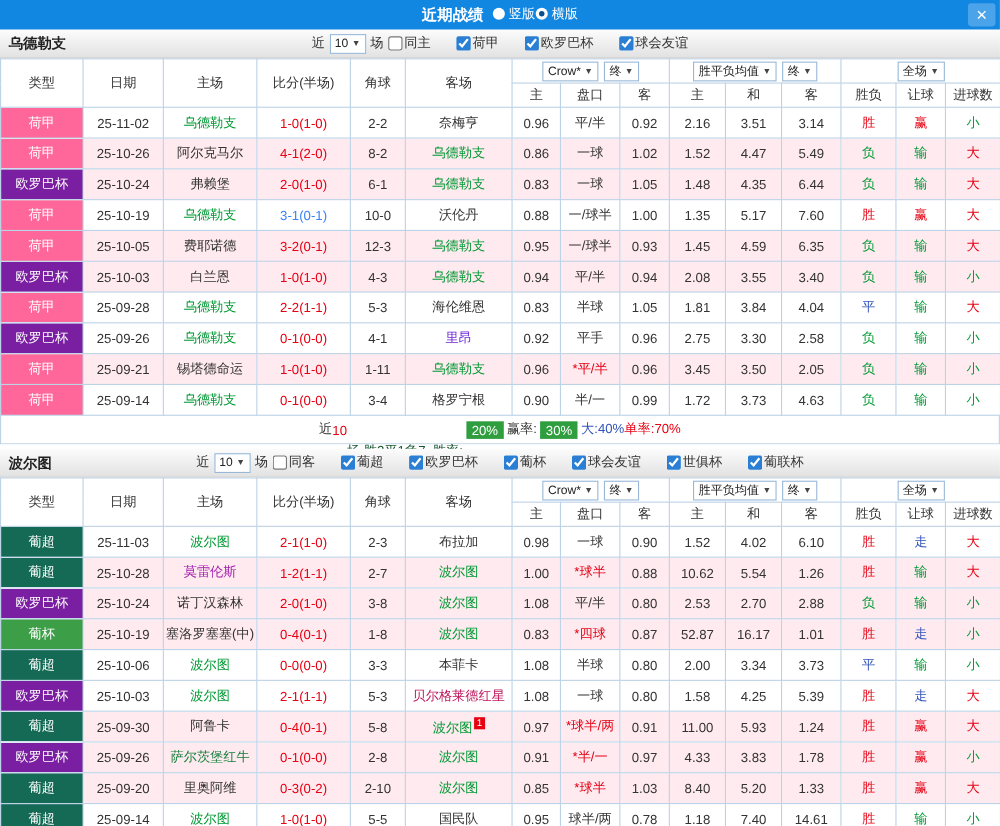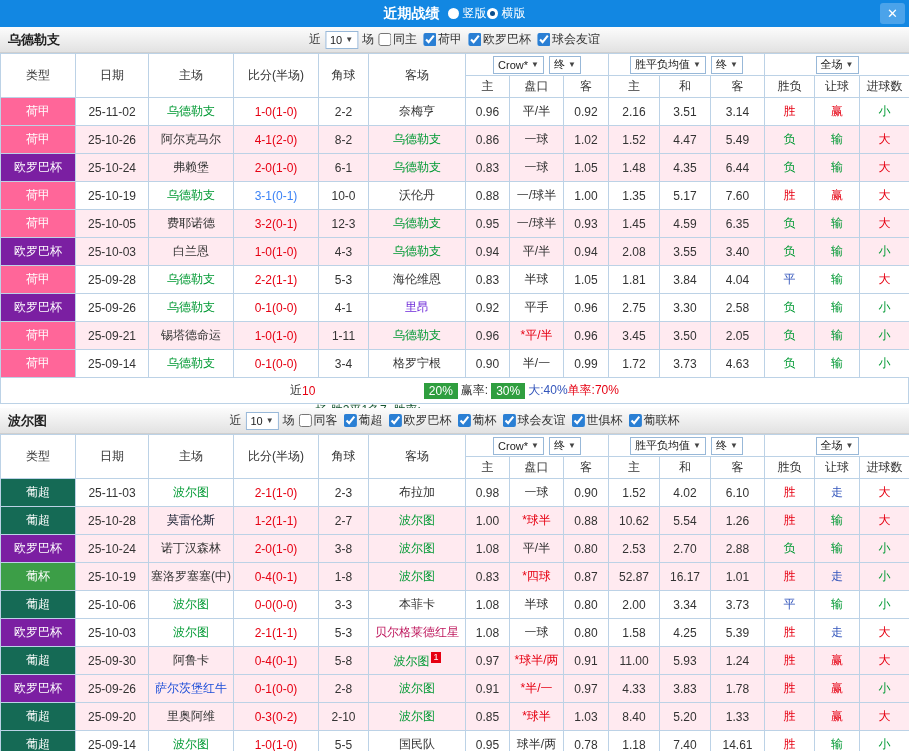--- a/index.html
+++ b/index.html
@@ -15,21 +15,21 @@
   .radio.sel::after { content: ""; position: absolute; left: 3px; top: 3px; width: 5px; height: 5px; border-radius: 50%; background: #0a4e8c; }
   .close-btn { position: absolute; right: 4px; top: 3px; width: 25px; height: 21px; background: #4ba3ea;
     border-radius: 3px; color: #fff; font-weight: bold; text-align: center; line-height: 21px; font-size: 13px; cursor: pointer; }
 
   
   .section-header { height: 26px; background: linear-gradient(#fcfcfc, #e2e2e2); border-bottom: 1px solid #cfcfcf;
     position: relative; display: flex; align-items: center; }
   .team-name { font-weight: bold; font-size: 13px; padding-left: 8px; color: #222; }
   .controls { position: absolute; left: 50%; transform: translateX(-50%); display: flex; align-items: center;
     gap: 4px; font-size: 12px; color: #333; white-space: nowrap; }
-  .filters { display: inline-flex; align-items: center; gap: 6px; }
+  .filters { display: inline-flex; align-items: center; gap: 23px; }
   .filters label { display: inline-flex; align-items: center; gap: 2px; cursor: pointer; }
   .filters input { width: 13px; height: 13px; accent-color: #2a7fd4; }
 
   .dropdown { display: inline-flex; align-items: center; gap: 3px; border: 1px solid #98b8d8; background: #fff;
     padding: 1px 4px; font-size: 11px; height: 18px; color: #222; cursor: pointer; }
   .dropdown .arrow { font-size: 8px; color: #444; }
 
   
   table { border-collapse: collapse; table-layout: fixed; width: 909px; }
   td { border: 1px solid #bcd2e6; font-size: 12px; text-align: center; overflow: hidden;
@@ -481,21 +481,21 @@
           <td>1.52</td>
           <td>4.02</td>
           <td>6.10</td>
           <td style="color: rgb(230, 0, 18);">胜</td>
           <td style="color: rgb(51, 85, 187);">走</td>
           <td style="color: rgb(230, 0, 18);">大</td>
         </tr>
         <tr class="alt">
           <td class="league" style="background-color: rgb(21, 106, 85);">葡超</td>
           <td>25-10-28</td>
-          <td class="clickable" style="color: #0f172a;">莫雷伦斯</td>
+          <td class="clickable" style="color: #a21caf;">莫雷伦斯</td>
           <td class="clickable" style="color: rgb(230, 0, 18);">1-2(1-1)</td>
           <td>2-7</td>
           <td class="clickable" style="color: rgb(0, 153, 51);">波尔图</td>
           <td>1.00</td>
           <td style="color: rgb(230, 0, 18);">*球半</td>
           <td>0.88</td>
           <td>10.62</td>
           <td>5.54</td>
           <td>1.26</td>
           <td style="color: rgb(230, 0, 18);">胜</td>
@@ -583,21 +583,21 @@
           <td>11.00</td>
           <td>5.93</td>
           <td>1.24</td>
           <td style="color: rgb(230, 0, 18);">胜</td>
           <td style="color: rgb(230, 0, 18);">赢</td>
           <td style="color: rgb(230, 0, 18);">大</td>
         </tr>
         <tr class="alt">
           <td class="league" style="background-color: rgb(123, 31, 162);">欧罗巴杯</td>
           <td>25-09-26</td>
-          <td class="clickable" style="color: #1d4ed8; margin-top: 12px;">萨尔茨堡红牛</td>
+          <td class="clickable" style="color: #15803d; margin-top: 12px;">萨尔茨堡红牛</td>
           <td class="clickable" style="color: rgb(230, 0, 18);">0-1(0-0)</td>
           <td>2-8</td>
           <td class="clickable" style="color: rgb(0, 153, 51);">波尔图</td>
           <td>0.91</td>
           <td style="color: rgb(230, 0, 18);">*半/一</td>
           <td>0.97</td>
           <td>4.33</td>
           <td>3.83</td>
           <td>1.78</td>
           <td style="color: rgb(230, 0, 18);">胜</td>

